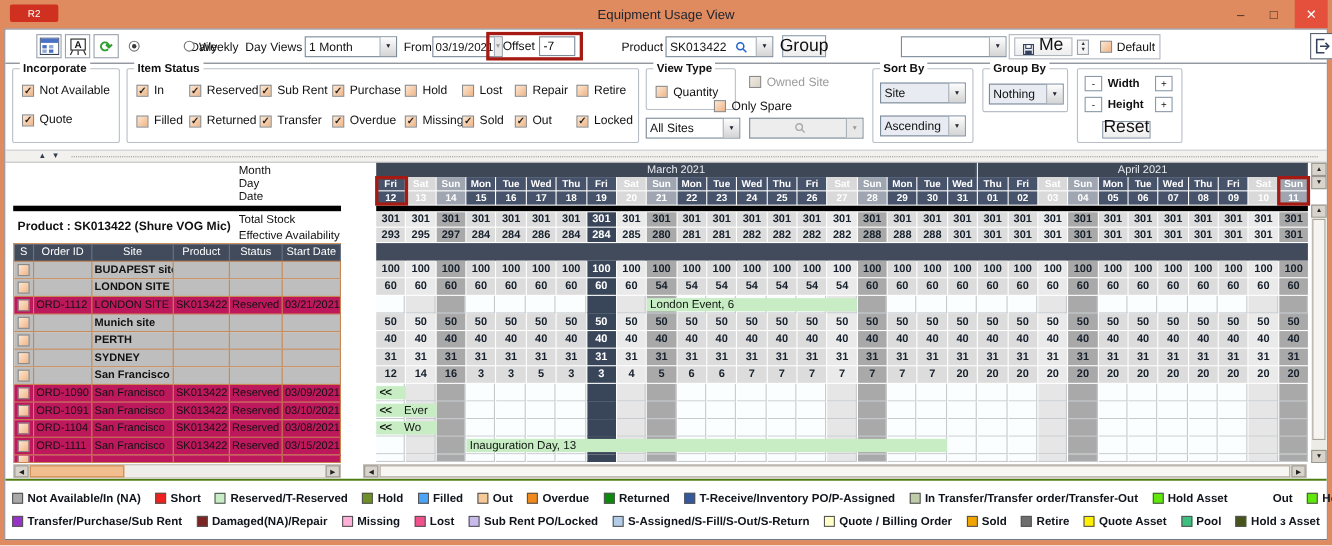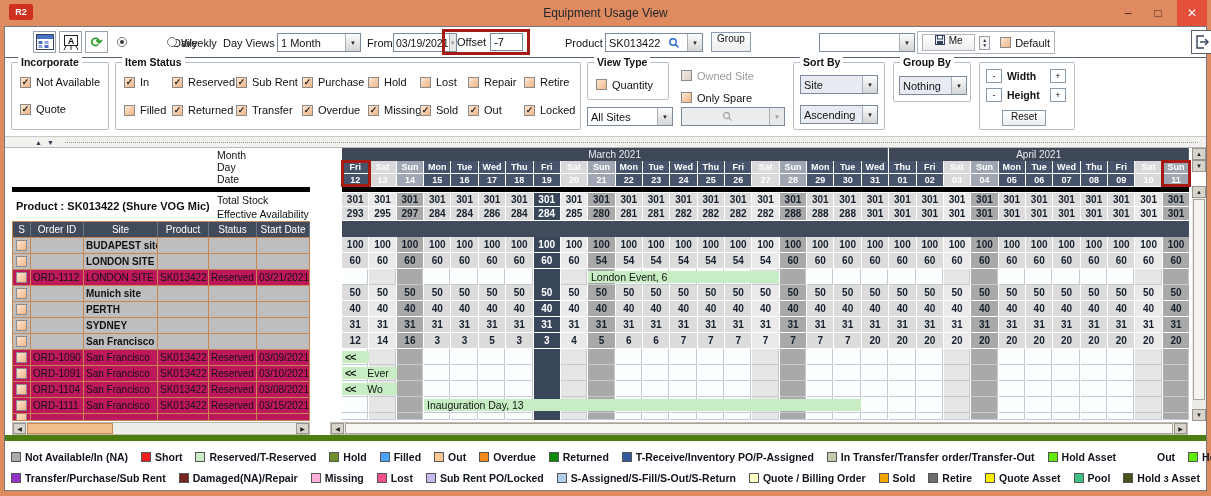--- a/index.html
+++ b/index.html
@@ -1,42 +1,42 @@
 <!DOCTYPE html>
 <html><head>
 <meta charset="utf-8">
 <style>
   * { box-sizing: border-box; }
   body { margin:0; width:1211px; height:496px; overflow:hidden;
          font-family:"Liberation Sans", sans-serif; color:#111; }
   .win { width:1211px; height:496px; background:#E08A5F; padding:0 4px 5px 4px; }
   
   .titlebar { height:26px; position:relative; display:flex; align-items:center; }
-  .logo { position:absolute; left:5px; top:4px; width:24px; height:16px; background:#D03020;
-          color:#fff; font-size:9px; font-weight:bold; display:flex; align-items:center;
+  .logo { position:absolute; left:5px; top:4px; width:44px; height:16px; background:#D03020;
+          color:#fff; font-size:9px; font-weight:normal; display:flex; align-items:center;
           justify-content:center; border-radius:2px; }
   .title { position:absolute; left:0; right:0; text-align:center; font-size:12px; color:#20262E; }
   .winbtn { position:absolute; top:0; height:26px; width:26px; display:flex; align-items:center;
             justify-content:center; font-size:12px; color:#3A2A20; }
   .winbtn.close { background:#E4503C; color:#fff; width:30px; }
   
   .content { background:#fff; border:1px solid #707880; height:465px; position:relative; }
   
   .toolbar { position:relative; height:31px; border-bottom:1px solid #5A626E; background:#fff; }
   .toolbar .lbl { position:absolute; font-size:11px; top:10px; }
   .tbtn { position:absolute; top:4px; width:23px; height:22px; border:1px solid #9AA2AC;
           background:#fff; display:flex; align-items:center; justify-content:center; }
   .combo { position:absolute; background:#fff; border:1px solid #7A8A99; height:19px; top:6px;
            display:flex; align-items:center; font-size:11px; padding-left:3px; }
   .combo .arrow { margin-left:auto; width:15px; align-self:stretch;
                   background:linear-gradient(#FDFDFD,#D4D4D4); border-left:1px solid #A8B0B8;
                   display:flex; align-items:center; justify-content:center; font-size:6px; color:#223; }
   .combo .arrow.dis { color:#999; background:#E8E8E8; }
-  .btn { background:linear-gradient(#FFFFFF,#EDEDED); border:1px solid #8A9AA8; font-size:10px;
-         display:flex; align-items:flex-start; justify-content:center; }
+  .btn { background:linear-gradient(#FFFFFF,#EDEDED); border:1px solid #8A9AA8; font-size:16px;
+         display:flex; align-items:flex-end; justify-content:center; }
   .radio { width:10px; height:10px; border-radius:50%; border:1px solid #777; background:#fff;
            display:inline-block; position:relative; }
   .radio.sel::after { content:''; position:absolute; inset:2px; background:#3A3A3A; border-radius:50%; }
   .red-annot { position:absolute; left:437px; top:2px; height:26px; border:3px solid #A51A12;
                display:flex; align-items:center; padding:0 4px 0 12px; gap:4px; }
   .red-annot input { width:33px; height:18px; border:1px solid #7A8A99; font-size:11px;
                      font-family:"Liberation Sans",sans-serif; padding-left:3px; }
   .mebox { position:absolute; left:912px; top:4px; width:138px; height:23px; border:1px solid #B0B6BE;
            display:flex; align-items:center; padding:0 4px; gap:4px; }
   .spin { display:flex; flex-direction:column; font-size:5px; line-height:5px; color:#334;
@@ -124,21 +124,21 @@
           display:flex; align-items:center; justify-content:center; }
   .vtrack { flex:1; background:#EDEBE6; padding:1px; }
   .vthumb { background:#F6F4F0; border:1px solid #AAA49A; height:96%; }
   .scrollrow { position:relative; height:14px; background:#fff; }
   .hscroll { position:absolute; top:1px; height:13px; display:flex; background:#EFEDE8;
              border:1px solid #C0BCB4; }
   .hthumb { background:#F2BE8E; border:1px solid #C98850; width:86px; margin:0 1px; }
   .hthumb.lg { background:#F8F6F2; border:1px solid #AAA49A; flex:1; }
   .sbtn.h { width:13px; height:100%; }
   
-  .legend { height:55px; border-top:6px solid #4d7c0f; padding:5px 0 0 6px; background:#fff; }
+  .legend { height:55px; border-top:2px solid #4d7c0f; padding:5px 0 0 6px; background:#fff; }
   .lg-row { display:flex; align-items:center; height:21px; gap:13px; }
   .lg-item { display:inline-flex; align-items:center; white-space:nowrap; }
   .lg-sw { width:10px; height:10px; border:1px solid #555; display:inline-block; margin-right:4px; }
   .lg-lb { font-size:10.5px; font-weight:bold; color:#10141C; }
   svg { display:block; }
 </style>
 </head>
 <body>
 
 <div class="win">
@@ -332,21 +332,21 @@
             </span></div>
       </div>
       <div class="combo" style="left:582px;top:49px;width:86px;">
         <span>All Sites</span>
         <span class="arrow">▼</span>
       </div>
       <div id="owned-box" style="position:absolute;left:676px;top:9px;"><span class="cb-item">
             <span class="cb disabled"></span>
             <span class="cb-label dis">Owned Site</span>
           </span></div>
-      <div id="spare-box" style="position:absolute;left:676px;top:31px;"><span class="cb-item">
+      <div id="spare-box" style="position:absolute;left:644px;top:31px;"><span class="cb-item">
             <span class="cb"></span>
             <span class="cb-label">Only Spare</span>
           </span></div>
       <div class="combo" style="left:676px;top:49px;width:104px;background:#EDEDED;">
         <svg width="11" height="11" style="margin-left:auto;">
           <circle cx="4.5" cy="4.5" r="3" fill="none" stroke="#AAAAAA" stroke-width="1.3"></circle>
           <line x1="7" y1="7" x2="9.5" y2="9.5" stroke="#AAAAAA" stroke-width="1.3"></line>
         </svg>
         <span class="arrow dis">▼</span>
       </div>

